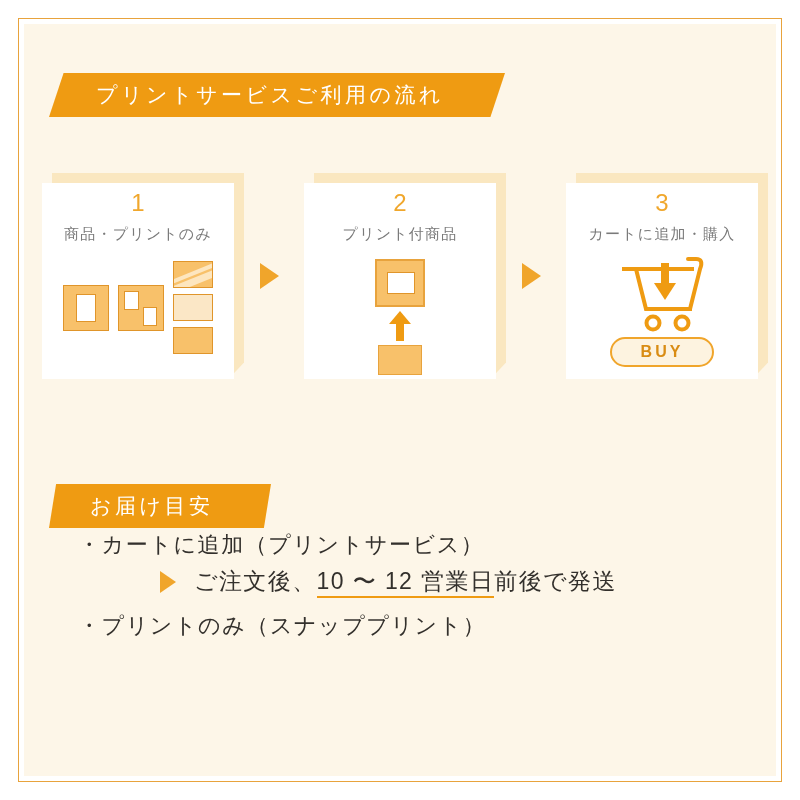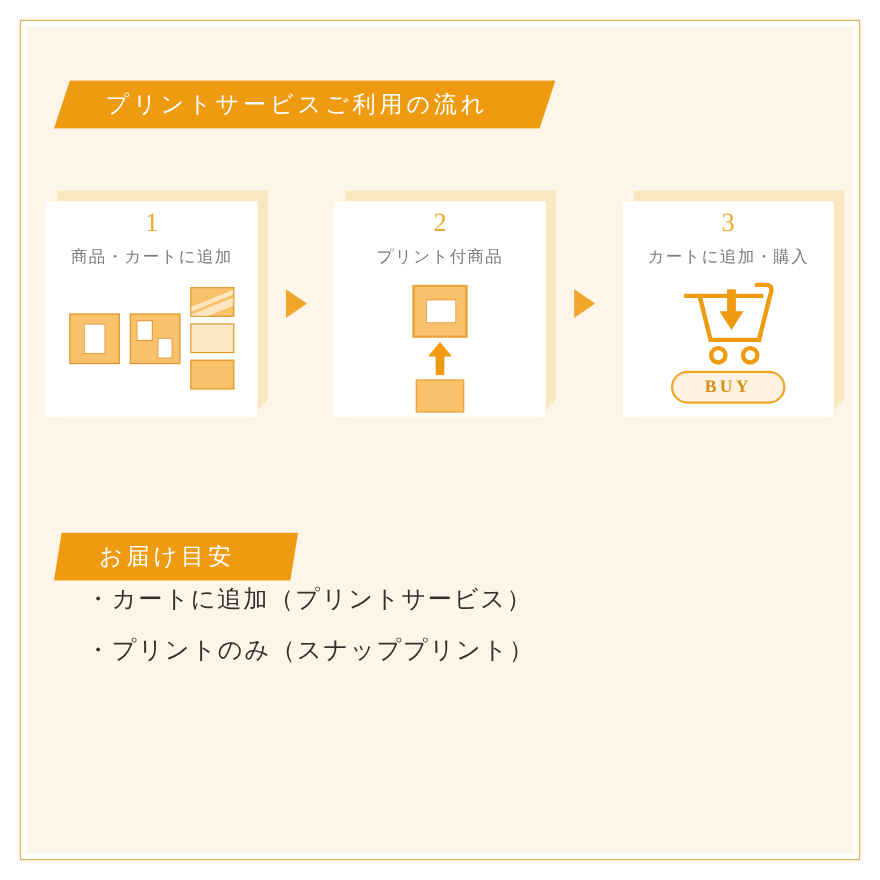--- a/index.html
+++ b/index.html
@@ -12,21 +12,20 @@
     background: #ffffff;
     font-family: "Liberation Sans", "DejaVu Sans", sans-serif;
     overflow: hidden;
   }
   #page {
     position: relative;
     width: 740px;
     height: 800px;
     background: #ffffff;
     box-sizing: border-box;
-    font-family: Liberation Serif, serif;
   }
   
   #frame-border {
     position: absolute;
     left: 18px;
     top: 18px;
     width: 764px;
     height: 764px;
     border: 1.5px solid #e8a33d;
     box-sizing: border-box;
@@ -356,21 +355,21 @@
   <div class="banner" id="banner-flow">
     <span class="banner-label">プリントサービスご利用の流れ</span>
   </div>
 
   <div id="steps">
 
     <div class="step-wrap s1">
       <div class="step-shadow"></div>
       <div class="step-card">
         <div class="step-num">1</div>
-        <div class="step-label">商品・カートに追加</div>
+        <div class="step-label">商品・プリントのみ</div>
         <div class="step-art">
           <div class="frame-icon">
             <div class="frame-icon-inner"></div>
           </div>
           <div class="collage-icon">
             <div class="collage-a"></div>
             <div class="collage-b"></div>
           </div>
           <div class="swatch swatch-glossy">
             <div class="shine a"></div>
@@ -426,19 +425,23 @@
   </div>
 
   <div class="banner" id="banner-delivery">
     <span class="banner-label">お届け目安</span>
   </div>
 
   <div id="delivery-list">
 
     <div class="delivery-group">
       <div class="delivery-title">・カートに追加（プリントサービス）</div>
+      <div class="delivery-detail">
+        <span class="detail-arrow"></span>
+        <span class="detail-text"><span>ご注文後、</span><span class="hl">10 〜 12 営業日</span><span>前後で発送</span></span>
+      </div>
     </div>
 
     <div class="delivery-group">
       <div class="delivery-title">・プリントのみ（スナッププリント）</div>
     </div>
   </div>
 </div>
 
 </body></html>

